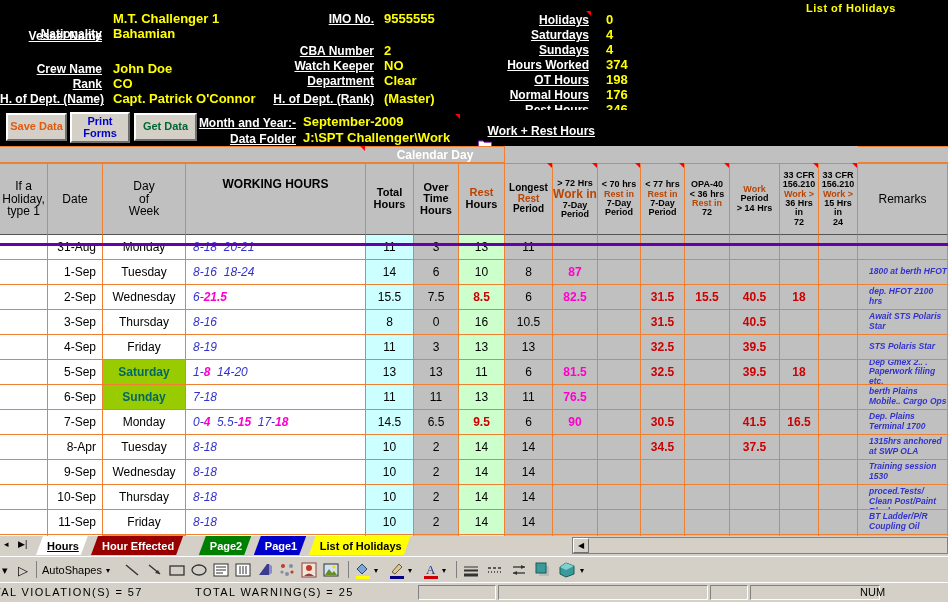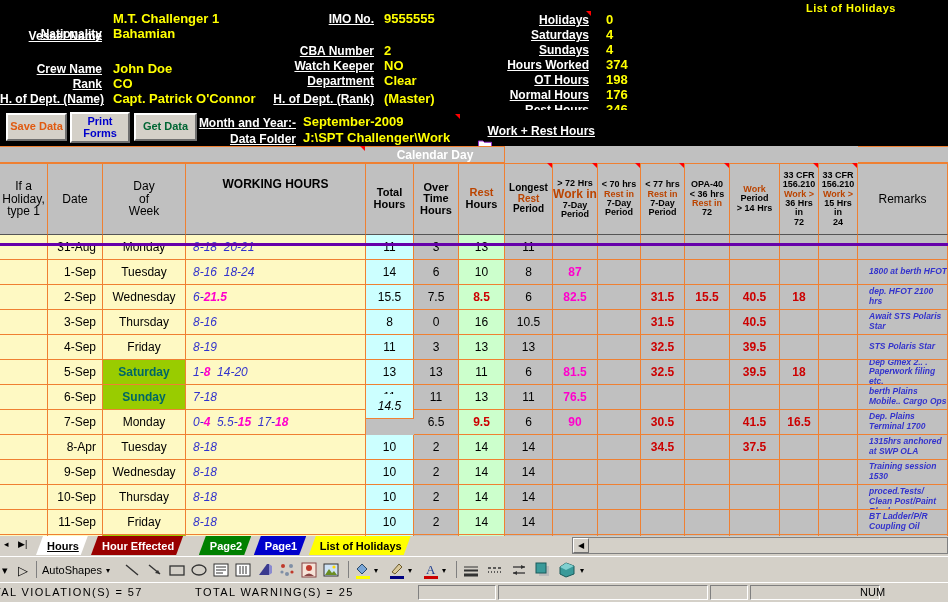--- a/index.html
+++ b/index.html
@@ -60,21 +60,21 @@
     font-size: 12px; display: flex; align-items: center; justify-content: center;
     border-right: 1px solid #ef8032; border-bottom: 1px solid #ef8032;
     border-top: 1px solid #ef8032;
   }
   .spanhdr.dark { color: #ffffff; }
   .spanhdr.any { color: #000; font-weight: normal; font-size: 12px; }
 
   .rcell { position: absolute; display: flex; align-items: center; overflow: hidden;
            border-right: 1px solid #ef8032; border-bottom: 1px solid #ef8032;
            font-size: 11.5px; }
-  .white { background: #fef9c3; }
+  .white { background: #ffffff; }
   .gray  { background: #c0c0c0; }
   .cyan  { background: #ccffff; }
   .green { background: #ccffcc; }
   .olive { background: #99cc00; color: #006666; font-weight: bold; }
   .ctr   { justify-content: center; text-align: center; }
   .rt    { justify-content: flex-end; padding-right: 6px; }
   .lt    { justify-content: flex-start; padding-left: 7px; font-style: italic; }
 
   .wh { color: #3333cc; font-size: 12px; white-space: nowrap; }
   .wh b { color: #ff00cc; font-weight: bold; }
@@ -637,21 +637,21 @@
         </div>
         <div class="rcell white rt" style="left: 48px; top: 264px; width: 55px; height: 25px;">
           <span class="num">7-Sep</span>
         </div>
         <div class="rcell white ctr" style="left: 103px; top: 264px; width: 83px; height: 25px;">
           <span style="font-size: 12px;">Monday</span>
         </div>
         <div class="rcell white lt" style="left: 186px; top: 264px; width: 180px; height: 25px;">
           <span class="wh"><span>0-</span><b>4</b><span>&nbsp;&nbsp;</span><span>5.5-</span><b>15</b><span>&nbsp;&nbsp;</span><span>17-</span><b>18</b></span>
         </div>
-        <div class="rcell cyan ctr" style="left: 366px; top: 248px; width: 48px; height: 25px; font-style: italic;">
+        <div class="rcell cyan ctr" style="left: 366px; top: 264px; width: 48px; height: 25px;">
           <span class="num">14.5</span>
         </div>
         <div class="rcell gray ctr" style="left: 414px; top: 264px; width: 45px; height: 25px;">
           <span class="num">6.5</span>
         </div>
         <div class="rcell green ctr" style="left: 459px; top: 264px; width: 46px; height: 25px;">
           <span class="num red">9.5</span>
         </div>
         <div class="rcell gray ctr" style="left: 505px; top: 264px; width: 48px; height: 25px;">
           <span class="num">6</span>

